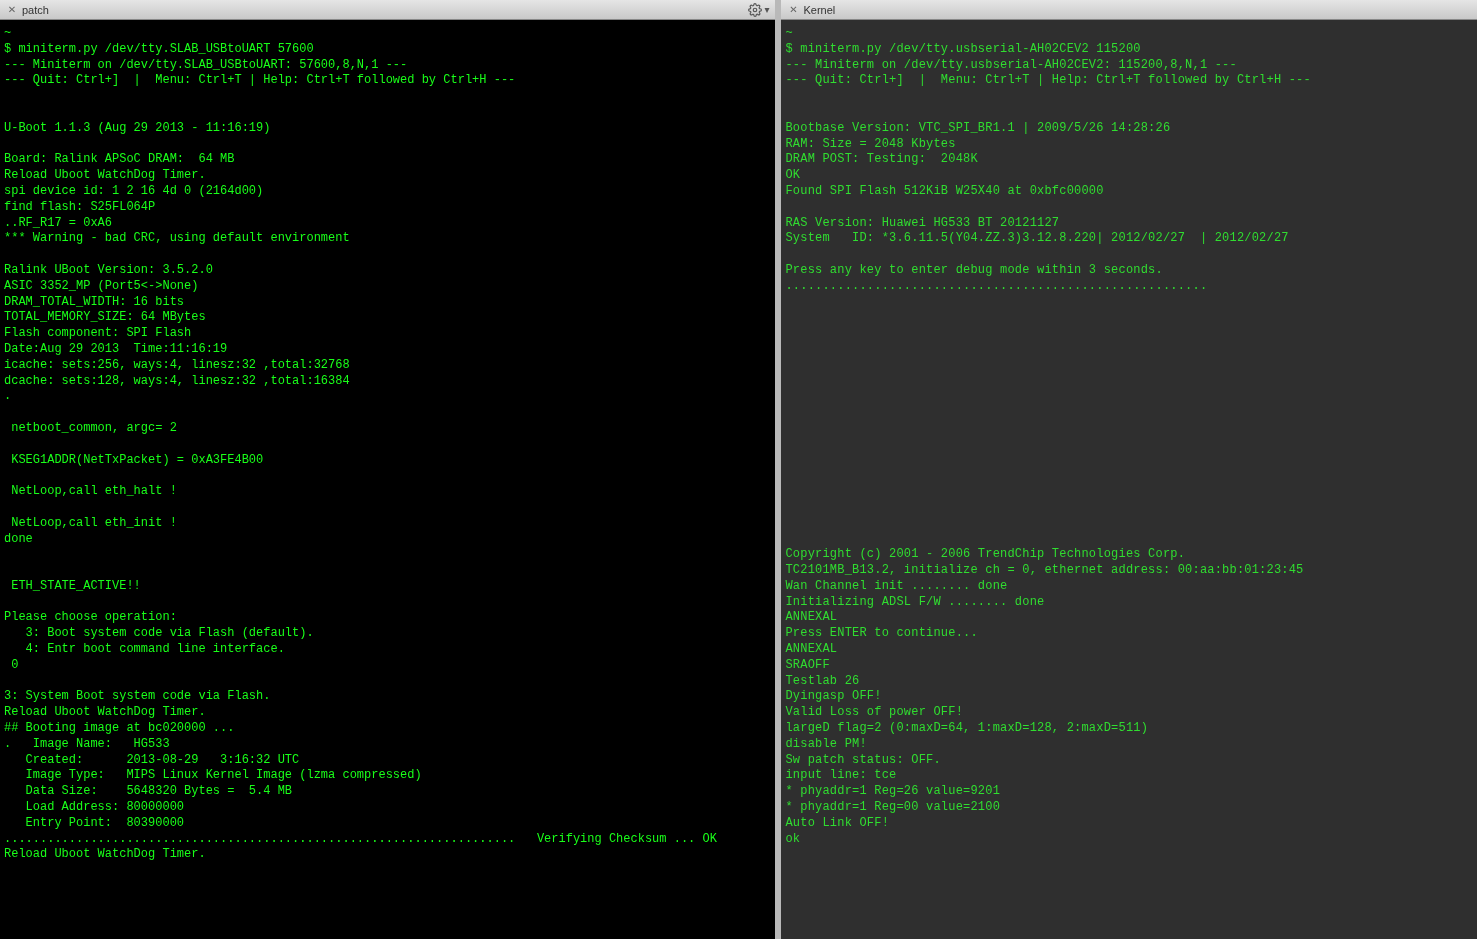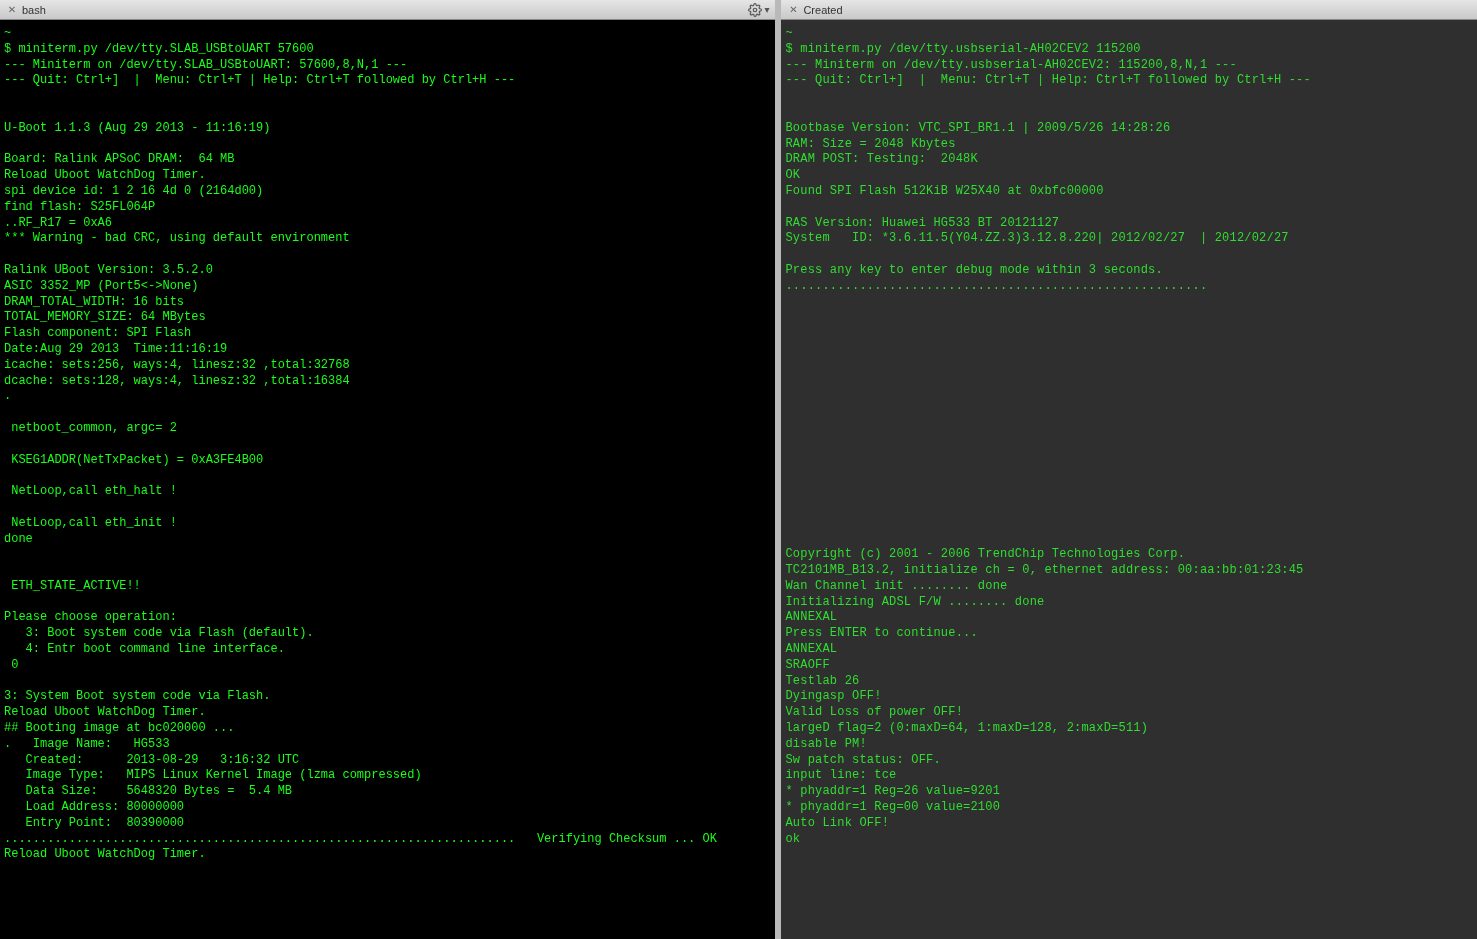--- a/index.html
+++ b/index.html
@@ -83,21 +83,21 @@
       letter-spacing: 0.2px;
     }
     svg.gear-svg { width: 14px; height: 14px; }
   </style>
 </head>
 <body>
 
 <div class="pane left">
   <div class="tabstrip">
     <span class="tab-close">✕</span>
-    <span class="tab-title">bash</span>
+    <span class="tab-title">patch</span>
     <span class="spacer"></span>
     <span class="gear">
       <svg class="gear-svg" viewBox="0 0 24 24" fill="none" stroke="currentColor" stroke-width="2">
         <circle cx="12" cy="12" r="3"></circle>
         <path d="M19.4 15a1.65 1.65 0 0 0 .33 1.82l.06.06a2 2 0 1 1-2.83 2.83l-.06-.06a1.65 1.65 0 0 0-1.82-.33 1.65 1.65 0 0 0-1 1.51V21a2 2 0 1 1-4 0v-.09a1.65 1.65 0 0 0-1-1.51 1.65 1.65 0 0 0-1.82.33l-.06.06a2 2 0 1 1-2.83-2.83l.06-.06a1.65 1.65 0 0 0 .33-1.82 1.65 1.65 0 0 0-1.51-1H3a2 2 0 1 1 0-4h.09a1.65 1.65 0 0 0 1.51-1 1.65 1.65 0 0 0-.33-1.82l-.06-.06a2 2 0 1 1 2.83-2.83l.06.06a1.65 1.65 0 0 0 1.82.33h0a1.65 1.65 0 0 0 1-1.51V3a2 2 0 1 1 4 0v.09a1.65 1.65 0 0 0 1 1.51h0a1.65 1.65 0 0 0 1.82-.33l.06-.06a2 2 0 1 1 2.83 2.83l-.06.06a1.65 1.65 0 0 0-.33 1.82v0a1.65 1.65 0 0 0 1.51 1H21a2 2 0 1 1 0 4h-.09a1.65 1.65 0 0 0-1.51 1z"></path>
       </svg>
     </span>
     <span class="chev">▾</span>
   </div>
   <div class="terminal-body" id="left-body">~
@@ -153,21 +153,21 @@
    Entry Point:  80390000
 .......................................................................   Verifying Checksum ... OK
 Reload Uboot WatchDog Timer.</div>
 </div>
 
 <div class="splitter"></div>
 
 <div class="pane right">
   <div class="tabstrip">
     <span class="tab-close">✕</span>
-    <span class="tab-title">Created</span>
+    <span class="tab-title">Kernel</span>
     <span class="spacer"></span>
   </div>
   <div class="terminal-body" id="right-body">~
 $ miniterm.py /dev/tty.usbserial-AH02CEV2 115200
 --- Miniterm on /dev/tty.usbserial-AH02CEV2: 115200,8,N,1 ---
 --- Quit: Ctrl+]  |  Menu: Ctrl+T | Help: Ctrl+T followed by Ctrl+H ---
 
 
 Bootbase Version: VTC_SPI_BR1.1 | 2009/5/26 14:28:26
 RAM: Size = 2048 Kbytes

